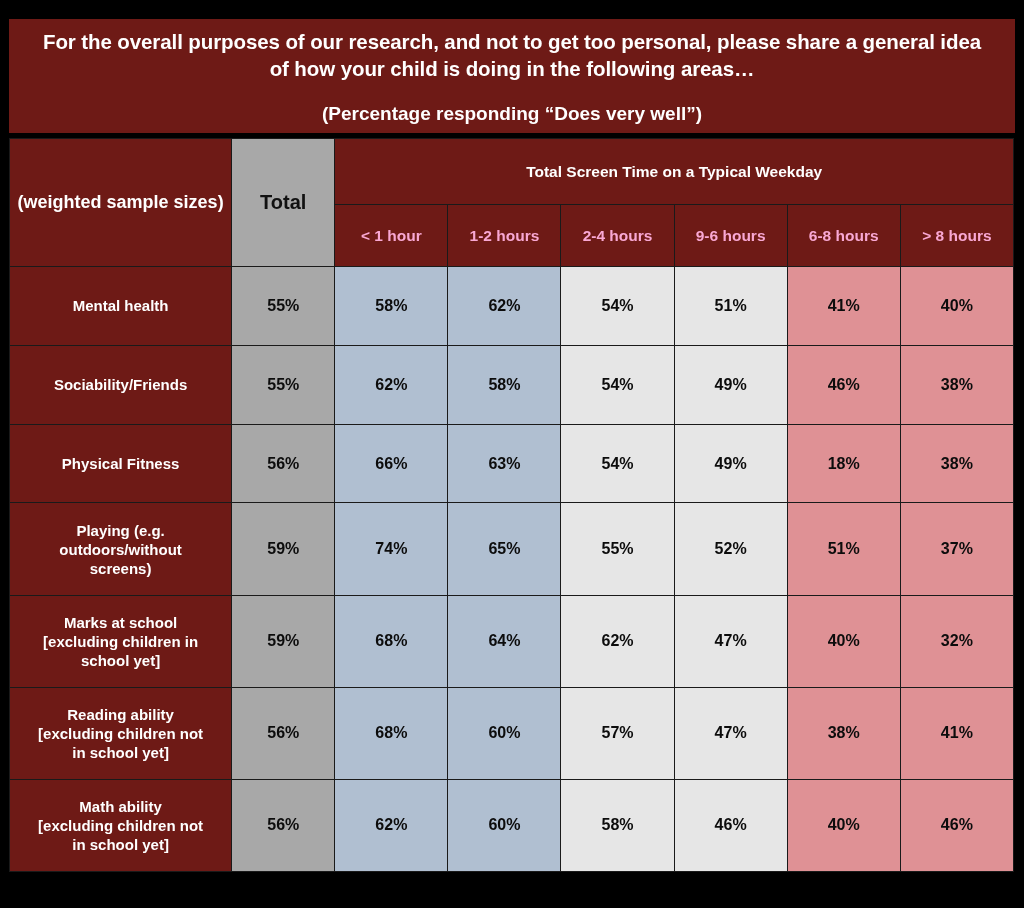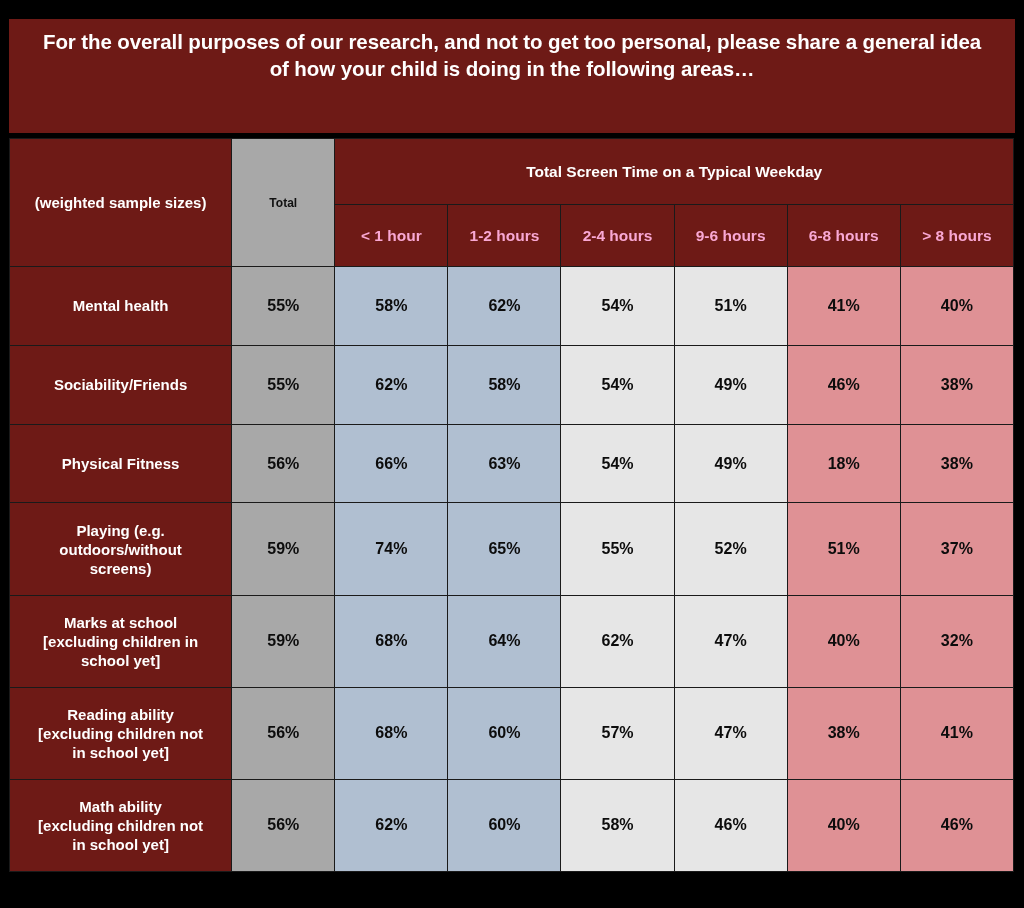--- a/index.html
+++ b/index.html
@@ -75,27 +75,27 @@
   }
 
   col.c-label { width: 222px; }
   col.c-total { width: 103px; }
   col.c-bucket { width: 113px; }
 
   
   .h-label {
     background: #6e1a16;
     color: #ffffff;
-    font-size: 15px;
+    font-size: 18px;
     font-weight: bold;
   }
   .h-total {
     background: #a8a8a8;
     color: #111111;
-    font-size: 12px;
+    font-size: 20px;
     font-weight: bold;
   }
   .h-group {
     background: #6e1a16;
     color: #ffffff;
     font-size: 15.5px;
     font-weight: bold;
     height: 66px;
   }
   .h-bucket {
@@ -126,20 +126,21 @@
   .cell.red    { background: #df9195; }
 </style>
 </head>
 <body>
 
 <div class="page">
 
   <div class="title-banner">
     <div class="title-line">For the overall purposes of our research, and not to get too personal, please share a general idea</div>
     <div class="title-line">of how your child is doing in the following areas…</div>
+    <div class="title-sub">(Percentage responding “Does very well”)</div>
   </div>
 
   <div class="tbl-wrap">
     <table class="matrix">
       <colgroup>
         <col class="c-label">
         <col class="c-total">
         <col class="c-bucket">
           <col class="c-bucket">
           <col class="c-bucket">

